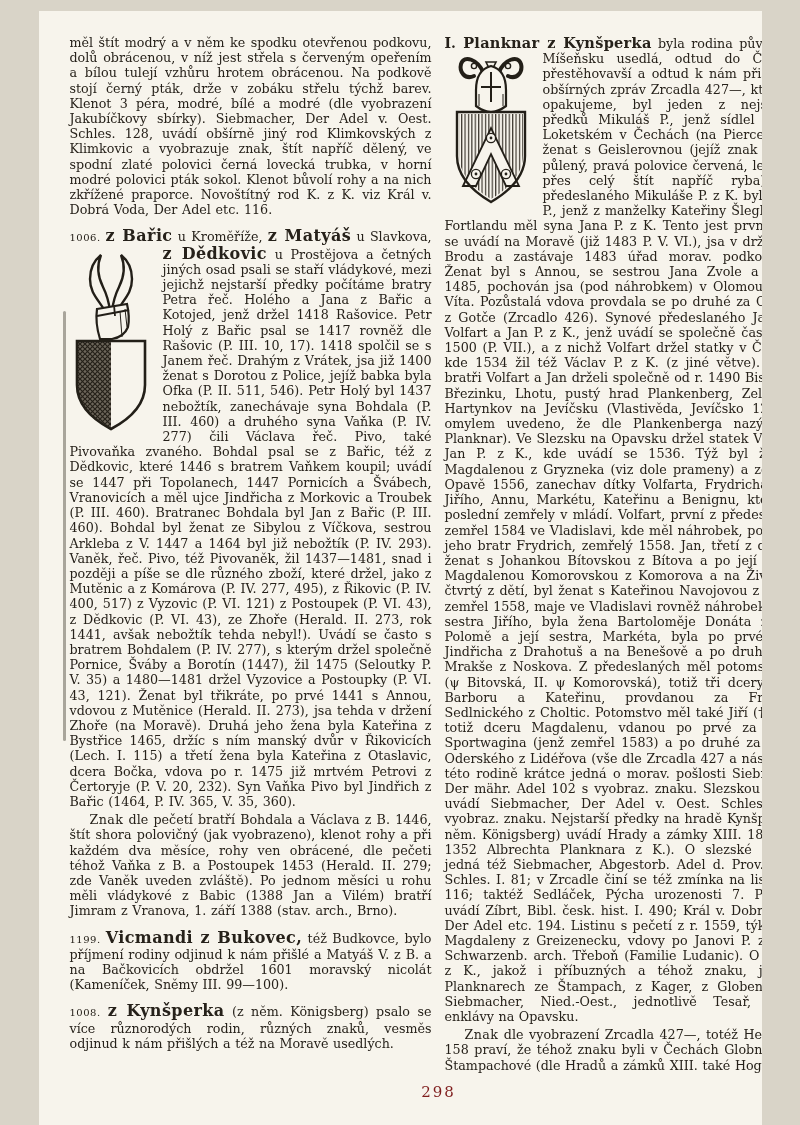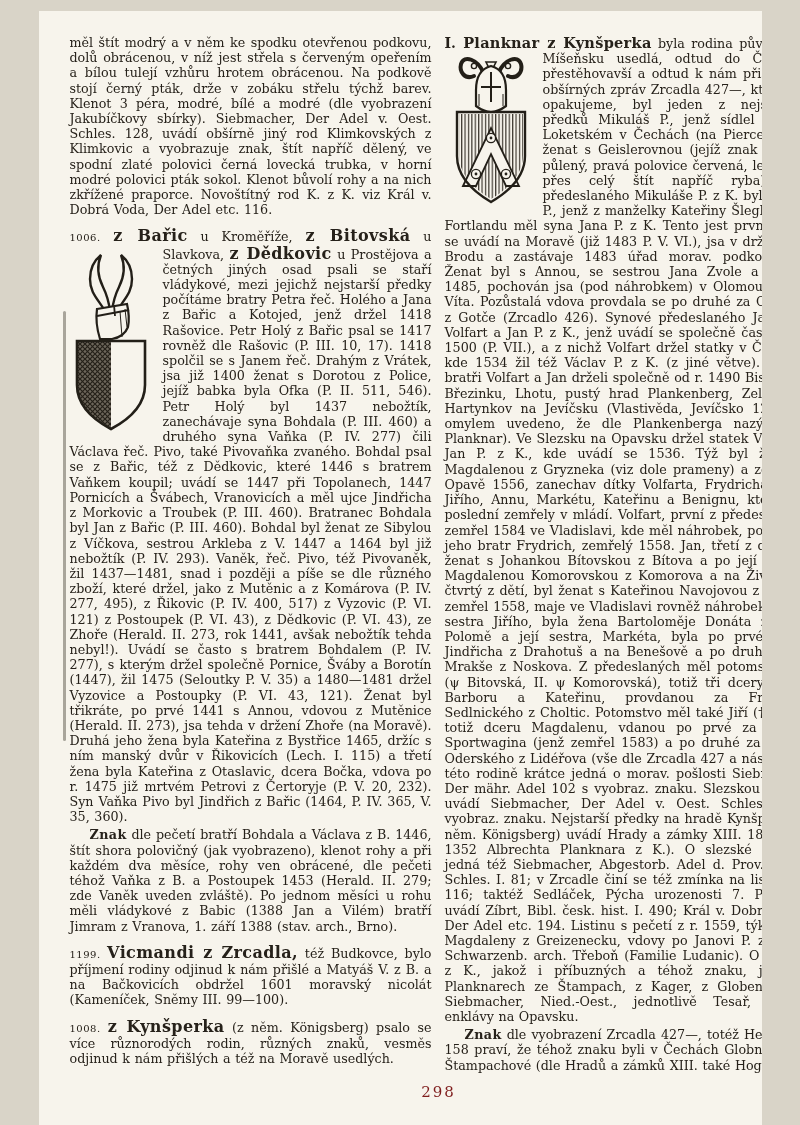--- a/index.html
+++ b/index.html
@@ -15,21 +15,21 @@
   }
   .col-left{left:31px;width:362px;}
   .col-right{left:406px;width:367px;}
   p{margin:0;}
   .entry{margin-top:11px;}
   .indent{text-indent:20px;margin-top:3px;}
   .enum{font-size:10px;letter-spacing:.5px;}
   .hname{font-size:16px;font-weight:bold;letter-spacing:.4px;}
   .hname-sm{font-size:14.5px;font-weight:bold;letter-spacing:.3px;}
   .rnum{font-size:14px;font-weight:bold;}
-  .znak-lbl{font-weight:bold;letter-spacing:.4px;}
+  .znak-lbl{font-weight:normal;letter-spacing:.4px;}
   .coa{float:left;margin:3px 11px 2px 0;}
   .coa svg{display:block;}
   .coa-r{margin-left:5px;}
   .pageno{
     position:absolute;left:0;top:1072px;width:800px;text-align:center;
     font-size:15px;letter-spacing:2px;color:#7f1d1d;
   }
   .edge-shadow{
     position:absolute;left:24px;top:300px;width:3px;height:430px;
     background:#4a443a;opacity:.45;border-radius:2px;
@@ -43,21 +43,21 @@
 
   <div class="edge-shadow"></div>
 
   <div class="col col-left">
 
     <p>
       <span>měl štít modrý a v něm ke spodku otevřenou podkovu, dolů obrácenou, v níž jest střela s červeným opeřením a bílou tulejí vzhůru hrotem obrácenou. Na podkově stojí černý pták, drže v zobáku střelu týchž barev. Klenot 3 péra, modré, bílé a modré (dle vyobrazení Jakubíčkovy sbírky). Siebmacher, Der Adel v. Oest. Schles. 128, uvádí obšírně jiný rod Klimkovských z Klimkovic a vyobrazuje znak, štít napříč dělený, ve spodní zlaté polovici černá lovecká trubka, v horní modré polovici pták sokol. Klenot bůvolí rohy a na nich zkřížené praporce. Novoštítný rod K. z K. viz Král v. Dobrá Voda, Der Adel etc. 116.</span>
     </p>
 
     <p class="entry">
-      <span class="enum">1006. </span><span class="hname">z Bařic</span><span> u Kroměříže, </span><span class="hname">z Bitovská</span><span> u Slavkova, </span><span class="coa" aria-label="erb z Bařic: polcený štít, kolčí přilba, rohy a půlměsíce">
+      <span class="enum">1006. </span><span class="hname">z Bařic</span><span> u Kroměříže, </span><span class="hname">z Matyáš</span><span> u Slavkova, </span><span class="coa" aria-label="erb z Bařic: polcený štít, kolčí přilba, rohy a půlměsíce">
         <svg width="82" height="186" viewBox="0 0 82 186">
           <defs>
             <pattern id="cpL" width="5" height="5" patternUnits="userSpaceOnUse">
               <rect width="5" height="5" fill="#6d665b"></rect>
               <path d="M0 5L5 0M0 0L5 5" stroke="#241f18" stroke-width="1.2"></path>
             </pattern>
           </defs>
           <g>
             <path class="ink" d="M35,62 C28,50 20,44 20,30 C20,18 26,10 31,6 C26,18 28,28 33,38 C37,46 39,54 40,62" fill="#f7f4ec" stroke="#231f18" stroke-width="2.4"></path>
             <path class="ink" d="M47,62 C54,50 62,44 62,30 C62,18 56,10 51,6 C56,18 54,28 49,38 C45,46 43,54 42,62" fill="#f7f4ec" stroke="#231f18" stroke-width="2.4"></path>
@@ -79,21 +79,21 @@
           </g>
         </svg>
       </span><span class="hname">z Dědkovic</span><span> u Prostějova a četných jiných osad psali se staří vládykové, mezi jejichž nejstarší předky počítáme bratry Petra řeč. Holého a Jana z Bařic a Kotojed, jenž držel 1418 Rašovice. Petr Holý z Bařic psal se 1417 rovněž dle Rašovic (P. III. 10, 17). 1418 spolčil se s Janem řeč. Drahým z Vrátek, jsa již 1400 ženat s Dorotou z Police, jejíž babka byla Ofka (P. II. 511, 546). Petr Holý byl 1437 nebožtík, zanechávaje syna Bohdala (P. III. 460) a druhého syna Vaňka (P. IV. 277) čili Václava řeč. Pivo, také Pivovaňka zvaného. Bohdal psal se z Bařic, též z Dědkovic, které 1446 s bratrem Vaňkem koupil; uvádí se 1447 při Topolanech, 1447 Pornicích a Švábech, Vranovicích a měl ujce Jindřicha z Morkovic a Troubek (P. III. 460). Bratranec Bohdala byl Jan z Bařic (P. III. 460). Bohdal byl ženat ze Sibylou z Víčkova, sestrou Arkleba z V. 1447 a 1464 byl již nebožtík (P. IV. 293). Vaněk, řeč. Pivo, též Pivovaněk, žil 1437—1481, snad i později a píše se dle různého zboží, které držel, jako z Mutěnic a z Komárova (P. IV. 277, 495), z Řikovic (P. IV. 400, 517) z Vyzovic (P. VI. 121) z Postoupek (P. VI. 43), z Dědkovic (P. VI. 43), ze Zhoře (Herald. II. 273, rok 1441, avšak nebožtík tehda nebyl!). Uvádí se často s bratrem Bohdalem (P. IV. 277), s kterým držel společně Pornice, Šváby a Borotín (1447), žil 1475 (Seloutky P. V. 35) a 1480—1481 držel Vyzovice a Postoupky (P. VI. 43, 121). Ženat byl třikráte, po prvé 1441 s Annou, vdovou z Mutěnice (Herald. II. 273), jsa tehda v držení Zhoře (na Moravě). Druhá jeho žena byla Kateřina z Bystřice 1465, držíc s ním manský dvůr v Řikovicích (Lech. I. 115) a třetí žena byla Kateřina z Otaslavic, dcera Bočka, vdova po r. 1475 již mrtvém Petrovi z Čertoryje (P. V. 20, 232). Syn Vaňka Pivo byl Jindřich z Bařic (1464, P. IV. 365, V. 35, 360).</span>
     </p>
 
     <p class="indent">
       <span class="znak-lbl">Znak</span><span> dle pečetí bratří Bohdala a Václava z B. 1446, štít shora polovičný (jak vyobrazeno), klenot rohy a při každém dva měsíce, rohy ven obrácené, dle pečeti téhož Vaňka z B. a Postoupek 1453 (Herald. II. 279; zde Vaněk uveden zvláště). Po jednom měsíci u rohu měli vládykové z Babic (1388 Jan a Vilém) bratří Jimram z Vranova, 1. září 1388 (stav. arch., Brno).</span>
     </p>
 
     <p class="entry">
-      <span class="enum">1199. </span><span class="hname">Vicmandi z Zrcadla,</span><span> též Budkovce, bylo příjmení rodiny odjinud k nám přišlé a Matyáš V. z B. a na Bačkovicích obdržel 1601 moravský nicolát (Kameníček, Sněmy III. 99—100).</span>
+      <span class="enum">1199. </span><span class="hname">Vicmandi z Bukovec,</span><span> též Budkovce, bylo příjmení rodiny odjinud k nám přišlé a Matyáš V. z B. a na Bačkovicích obdržel 1601 moravský nicolát (Kameníček, Sněmy III. 99—100).</span>
     </p>
 
 
     <p class="entry">
       <span class="enum">1008. </span><span class="hname">z Kynšperka</span><span> (z něm. Königsberg) psalo se více různorodých rodin, různých znaků, vesměs odjinud k nám přišlých a též na Moravě usedlých.</span>
     </p>
 
   </div>
 
   <div class="col col-right">

